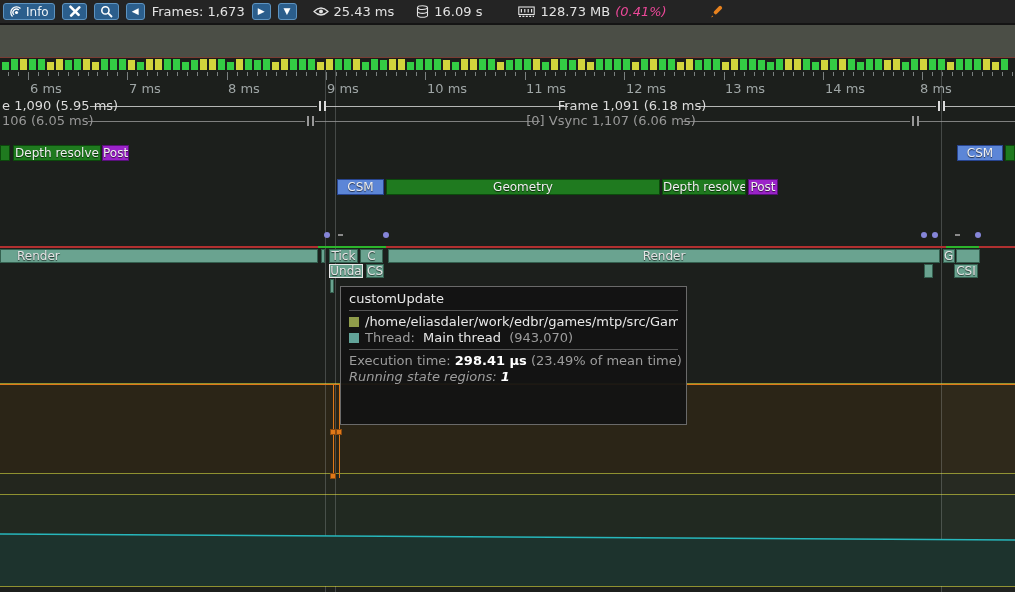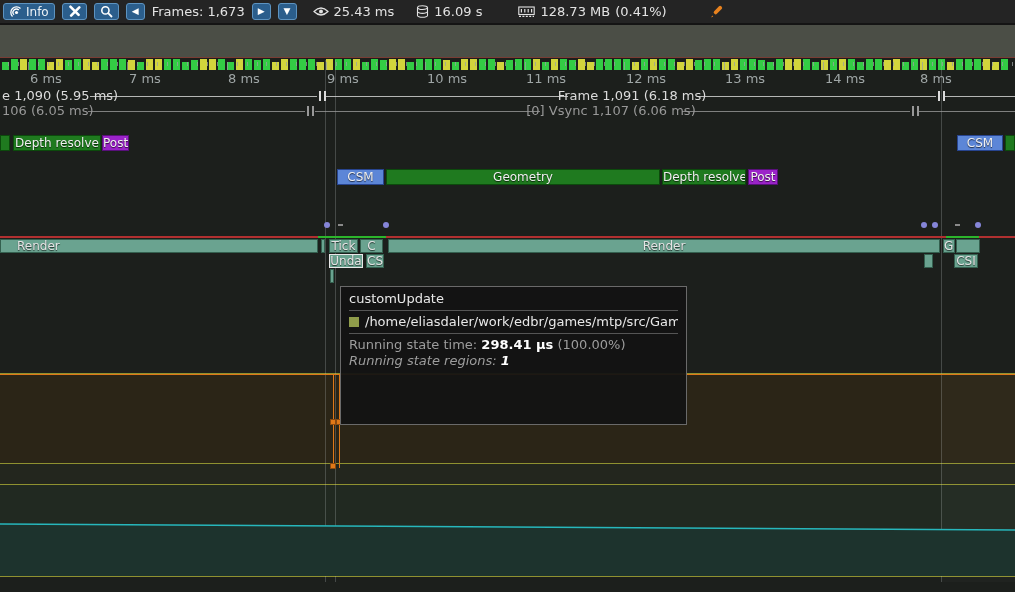--- a/index.html
+++ b/index.html
@@ -5,21 +5,21 @@
   html,body{margin:0;padding:0;background:#111;}
   #app{position:relative;width:1015px;height:592px;background:#1c1f1c;overflow:hidden;
        font-family:"DejaVu Sans",sans-serif;-webkit-font-smoothing:antialiased;}
   .abs{position:absolute;}
   
   #toolbar{position:absolute;left:0;top:0;width:1015px;height:23px;background:#242424;
            display:flex;align-items:center;gap:7px;padding-left:3px;box-sizing:border-box;}
   .tbtn{background:#2b5e8c;border:1px solid #5d93c0;border-radius:3px;color:#ecf2f7;
         font-size:12px;height:17px;padding:0 5px;display:flex;align-items:center;gap:4px;box-sizing:border-box;}
   .tstat{display:flex;align-items:center;gap:5px;color:#e2e2e2;font-size:13px;}
-  .dim{color:#e5e5e5;}
+  .dim{color:#ec4899;font-style:italic;}
   .arrow{font-size:9px;line-height:1;color:#fff;}
   
   #frames-band{position:absolute;left:0;top:25px;width:1015px;height:32px;background:#4b4e46;}
   #frames-redline{position:absolute;left:0;top:57px;width:1015px;height:1px;background:#7a3c34;}
   #frame-bars{position:absolute;left:0;top:58px;width:1015px;height:12px;background:#15171a00;}
   
   .tick{position:absolute;width:1px;background:#9aa0a0;opacity:.75;}
   .axis-label{position:absolute;color:#9fa6a6;font-size:13px;white-space:nowrap;}
   
   .vgrid{position:absolute;width:1px;top:70px;height:522px;background:rgba(190,200,200,.25);}
@@ -229,21 +229,21 @@
       <div style="position: absolute; left: 938px; bottom: 0px; width: 7px; height: 11px; background: rgb(51, 204, 68);"></div>
       <div style="position: absolute; left: 947px; bottom: 0px; width: 7px; height: 8px; background: rgb(210, 212, 60);"></div>
       <div style="position: absolute; left: 956px; bottom: 0px; width: 7px; height: 11px; background: rgb(51, 204, 68);"></div>
       <div style="position: absolute; left: 965px; bottom: 0px; width: 7px; height: 11px; background: rgb(51, 204, 68);"></div>
       <div style="position: absolute; left: 974px; bottom: 0px; width: 7px; height: 11px; background: rgb(51, 204, 68);"></div>
       <div style="position: absolute; left: 983px; bottom: 0px; width: 7px; height: 11px; background: rgb(210, 212, 60);"></div>
       <div style="position: absolute; left: 992px; bottom: 0px; width: 7px; height: 8px; background: rgb(210, 212, 60);"></div>
       <div style="position: absolute; left: 1001px; bottom: 0px; width: 7px; height: 11px; background: rgb(51, 204, 68);"></div>
     </div>
 
-  <div id="timeline" class="abs" style="left:0;top:60px;width:934px;height:522px;">
+  <div id="timeline" class="abs" style="left:0;top:70px;width:934px;height:522px;">
 
     <div id="bands">
         <div style="position: absolute; left: 0px; top: 315px; width: 1015px; height: 88px; background: rgb(43, 37, 23);"></div>
         <div style="position: absolute; left: 0px; top: 404px; width: 1015px; height: 20px; background: rgb(35, 38, 30);"></div>
         <div style="position: absolute; left: 0px; top: 425px; width: 1015px; height: 91px; background: rgb(33, 41, 33);"></div>
         <div style="position: absolute; left: 0px; top: 313px; width: 1015px; height: 1px; background: rgb(143, 145, 48);"></div>
         <div style="position: absolute; left: 0px; top: 403px; width: 1015px; height: 1px; background: rgb(143, 145, 48);"></div>
         <div style="position: absolute; left: 0px; top: 424px; width: 1015px; height: 1px; background: rgb(143, 145, 48);"></div>
         <div style="position: absolute; left: 0px; top: 516px; width: 1015px; height: 1px; background: rgb(143, 145, 48);"></div>
         <div style="position: absolute; left: 941px; top: 313px; width: 74px; height: 209px; background: rgba(255, 255, 255, 0.02);"></div>
@@ -447,20 +447,23 @@
         <line x1="0" y1="464" x2="1015" y2="470" stroke="#27b7bc" stroke-width="1.5"></line>
       </svg>
   </div>
 
   <div id="tooltip">
     <div>customUpdate</div>
     <hr class="sep">
     <div class="ttrow">
       <span class="sq" id="sq-src" style="background: rgb(143, 156, 74);"></span><span>/home/eliasdaler/work/edbr/games/mtp/src/Game.cpp:303</span>
     </div>
+    <div class="ttrow">
+      <span class="sq" id="sq-thr" style="background: rgb(98, 163, 153);"></span><span class="gray">Thread:</span>&nbsp;&nbsp;<span>Main thread</span>&nbsp;&nbsp;<span class="gray">(943,070)</span>
+    </div>
     <hr class="sep">
     <div id="tt-stats">
-        <div style="white-space: nowrap;"><span class="gray">Running state time:  </span><span class="b">298.41 µs</span><span class="gray">  (100.00%)</span></div>
+        <div style="white-space: nowrap;"><span class="gray">Execution time:  </span><span class="b">298.41 µs</span><span class="gray">  (23.49% of mean time)</span></div>
         <div style="white-space: nowrap; font-style: italic;"><span class="gray">Running state regions:  </span><span class="b">1</span></div>
       </div>
   </div>
 
 </div>
 
 </body></html>

